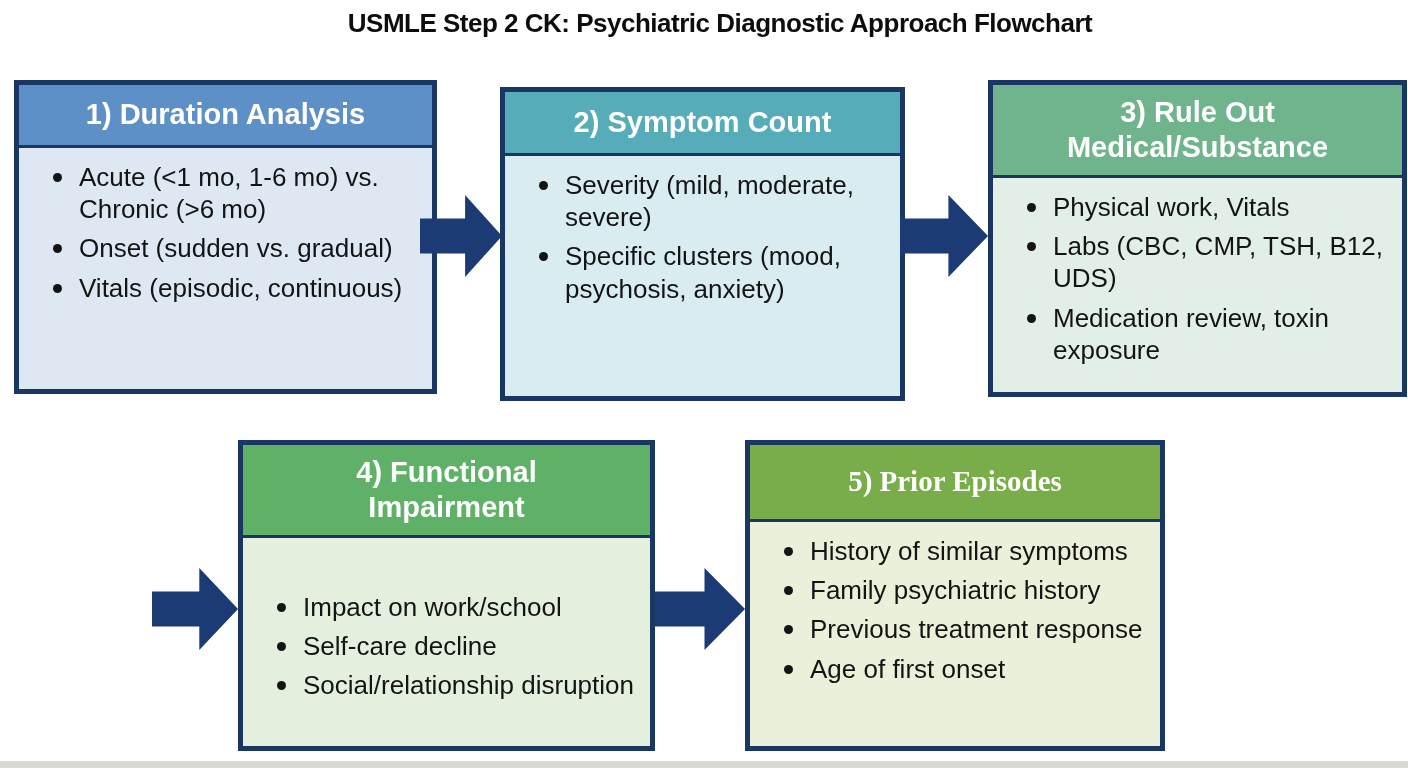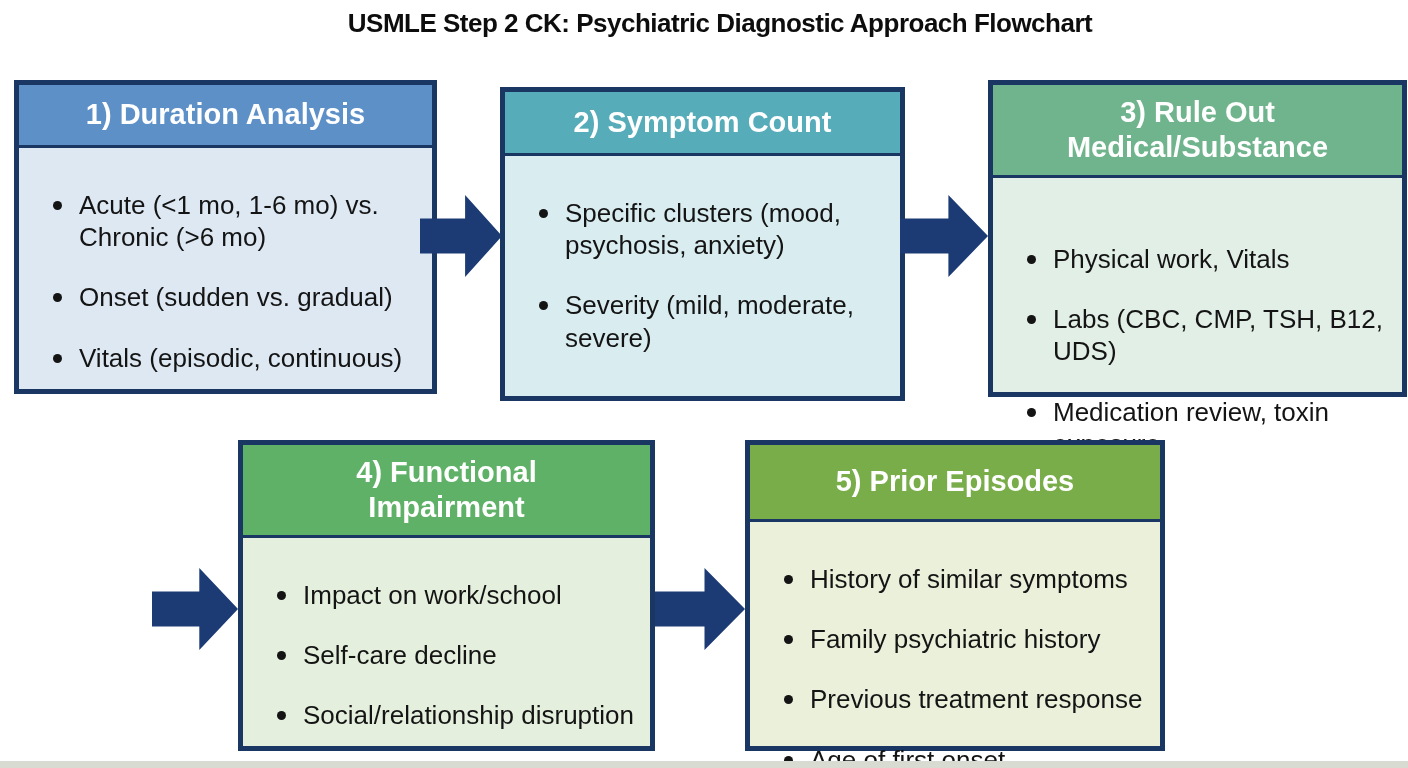--- a/index.html
+++ b/index.html
@@ -19,36 +19,35 @@
   .box-header {
     flex:none; display:flex; align-items:center; justify-content:center;
     text-align:center; color:#ffffff; font-weight:bold; font-size:29px;
     line-height:1.22; border-bottom:3px solid #1a3763; white-space:pre-line;
   }
   .box-body { flex:1; padding:13px 8px 8px 18px; }
   ul.bullets { margin:0; padding:0 4px 0 42px; list-style:none; }
   li.bullet {
     position:relative; font-size:26px; line-height:1.24; color:#141414;
     margin-bottom:7px;
-    margin-top:28px;
   }
   li.bullet::before {
     content:""; position:absolute; left:-26px; top:12px;
     width:9px; height:9px; border-radius:50%; background:#141414;
   }
   #box1 { left:14px;  top:80px;  width:423px; height:314px; }
   #box1 .box-header { height:60px; }
   #box2 { left:500px; top:87px;  width:405px; height:314px; }
   #box2 .box-header { height:61px; }
   #box3 { left:988px; top:80px;  width:419px; height:317px; }
   #box3 .box-header { height:90px; }
   #box4 { left:238px; top:440px; width:417px; height:311px; }
   #box4 .box-header { height:90px; }
   #box5 { left:745px; top:440px; width:420px; height:311px; }
-  #box5 .box-header { height:74px; }
+  #box5 .box-header { height:74px;font-family:Liberation Serif, serif; }
   .arrow { position:absolute; }
   #arrow1 { left:420px; top:195px; }
   #arrow2 { left:900px; top:195px; }
   #arrow3 { left:152px; top:568px; }
   #arrow4 { left:655px; top:568px; }
   .bottom-strip {
     position:absolute; left:0; bottom:0; width:100%; height:7px;
     background:#d7dbd1;
   }
 </style>
@@ -71,47 +70,47 @@
   </div>
 
   <svg class="arrow" id="arrow1" width="82" height="82" viewBox="0 0 100 80" preserveAspectRatio="none">
     <polygon points="0,23 55,23 55,0 100,40 55,80 55,57 0,57" fill="#1c3a74"></polygon>
   </svg>
 
   <div class="box" id="box2" style="background-color: rgb(217, 237, 240); border-color: rgb(26, 55, 99);">
     <div class="box-header" style="background-color: rgb(87, 172, 186); border-bottom-color: rgb(26, 55, 99);">2) Symptom Count</div>
     <div class="box-body">
       <ul class="bullets">
+        <li class="bullet">Severity (mild, moderate, severe)</li>
         <li class="bullet">Specific clusters (mood, psychosis, anxiety)</li>
-        <li class="bullet">Severity (mild, moderate, severe)</li>
       </ul>
     </div>
   </div>
 
   <svg class="arrow" id="arrow2" width="88" height="82" viewBox="0 0 100 80" preserveAspectRatio="none">
     <polygon points="0,23 55,23 55,0 100,40 55,80 55,57 0,57" fill="#1c3a74"></polygon>
   </svg>
 
-  <div class="box" id="box3" style="background-color: rgb(226, 239, 231); border-color: rgb(26, 55, 99); gap: 24px;">
+  <div class="box" id="box3" style="background-color: rgb(226, 239, 231); border-color: rgb(26, 55, 99);">
     <div class="box-header" style="background-color: rgb(111, 180, 140); border-bottom-color: rgb(26, 55, 99);">3) Rule Out
 Medical/Substance</div>
     <div class="box-body">
       <ul class="bullets">
         <li class="bullet">Physical work, Vitals</li>
         <li class="bullet">Labs (CBC, CMP, TSH, B12, UDS)</li>
         <li class="bullet">Medication review, toxin exposure</li>
       </ul>
     </div>
   </div>
 
   <svg class="arrow" id="arrow3" width="86" height="82" viewBox="0 0 100 80" preserveAspectRatio="none">
     <polygon points="0,23 55,23 55,0 100,40 55,80 55,57 0,57" fill="#1c3a74"></polygon>
   </svg>
 
-  <div class="box" id="box4" style="background-color: rgb(228, 240, 221); border-color: rgb(26, 55, 99);">
+  <div class="box" id="box4" style="background-color: rgb(228, 240, 221); border-color: rgb(26, 55, 99); gap: 40px;">
     <div class="box-header" style="background-color: rgb(96, 177, 104); border-bottom-color: rgb(26, 55, 99);">4) Functional
 Impairment</div>
     <div class="box-body">
       <ul class="bullets">
         <li class="bullet">Impact on work/school</li>
         <li class="bullet">Self-care decline</li>
         <li class="bullet">Social/relationship disruption</li>
       </ul>
     </div>
   </div>

